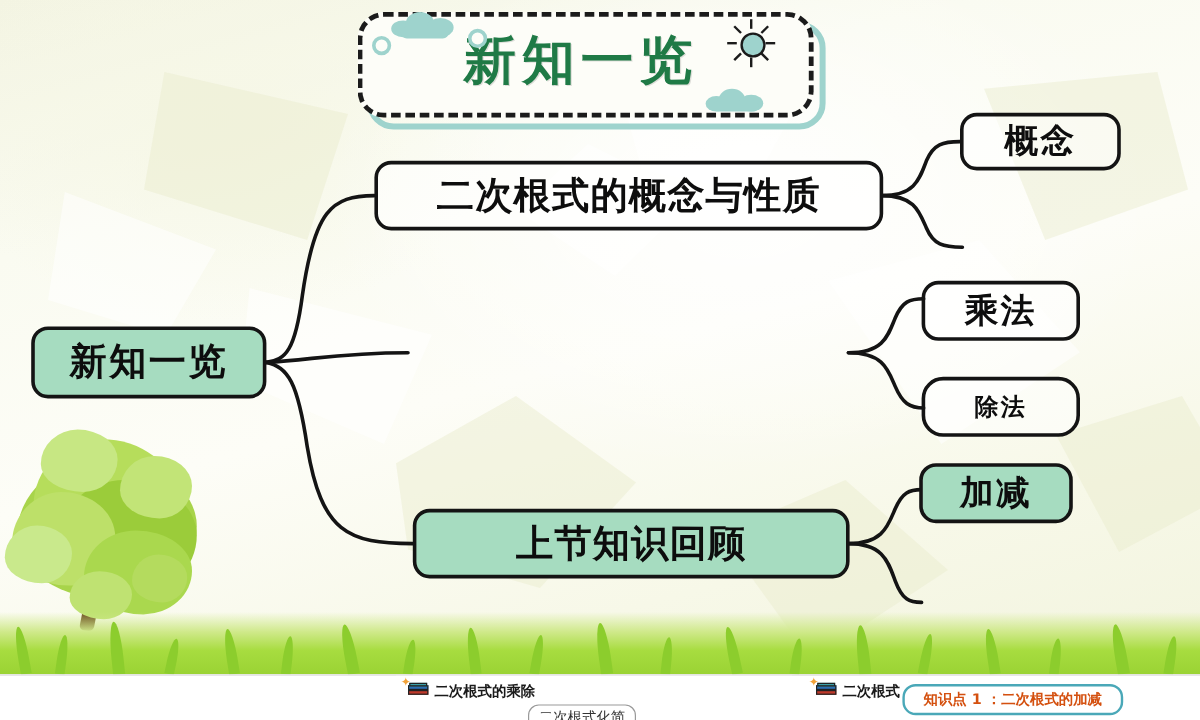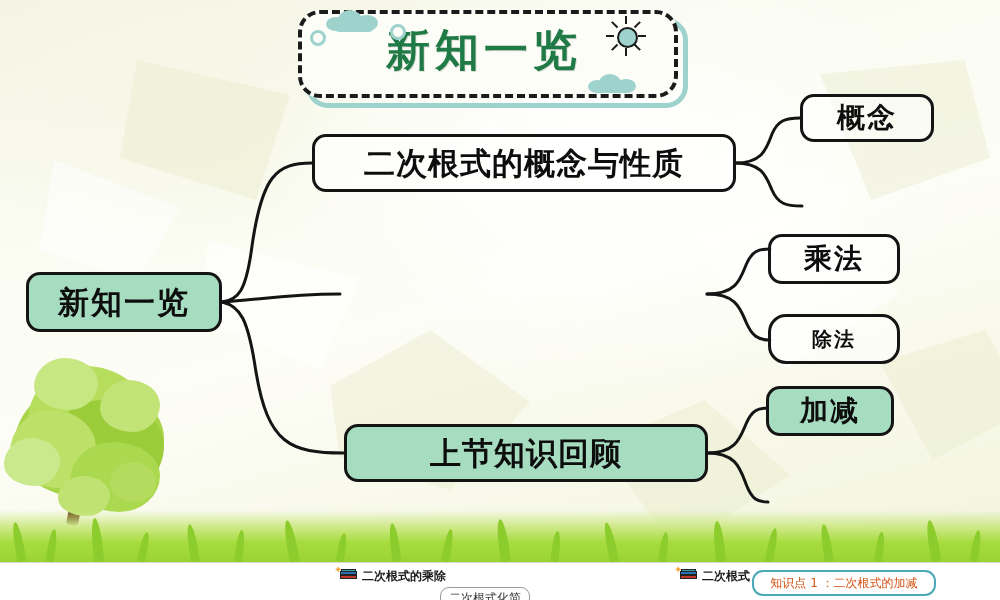--- a/index.html
+++ b/index.html
@@ -86,21 +86,21 @@
     position:absolute;left:440px;top:24px;width:88px;height:22px;
     border:1px solid #999;border-radius:9px;background:#fff;
     font-size:12px;color:#333;text-align:center;line-height:20px;white-space:nowrap;overflow:hidden;
     font-family:"DejaVu Sans","Liberation Sans",sans-serif;
   }
   #kp-pill{
     position:absolute;left:752px;top:570px;width:180px;height:22px;
     border:2px solid #4aa8b8;border-radius:11px;background:#ffffff;
     display:flex;align-items:center;justify-content:center;
     font-family:"DejaVu Sans","Liberation Sans",sans-serif;
-    font-size:12px;font-weight:normal;color:#d4500f;white-space:nowrap;
+    font-size:12px;font-weight:bold;color:#d4500f;white-space:nowrap;
   }
 </style>
 </head>
 <body>
 
 <div id="stage">
 
   <div id="slide">
 
     <div>

